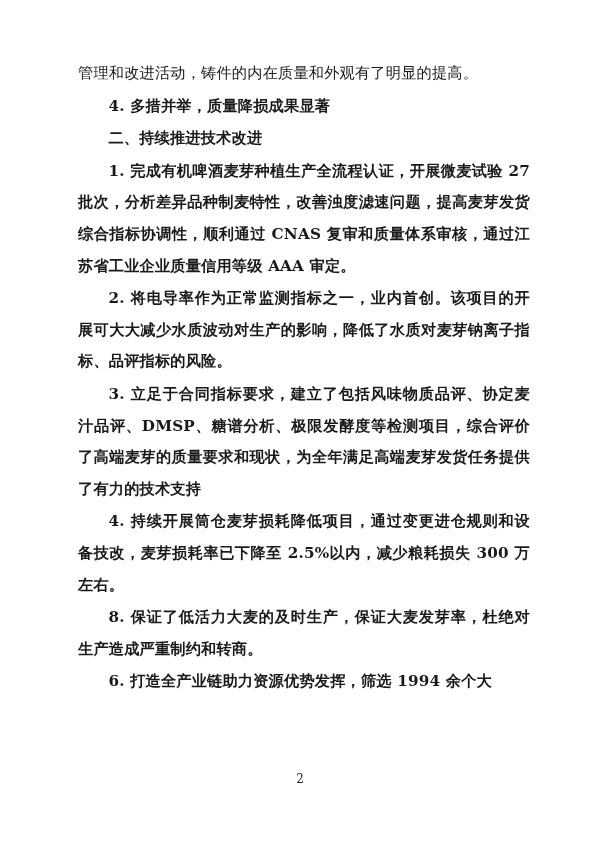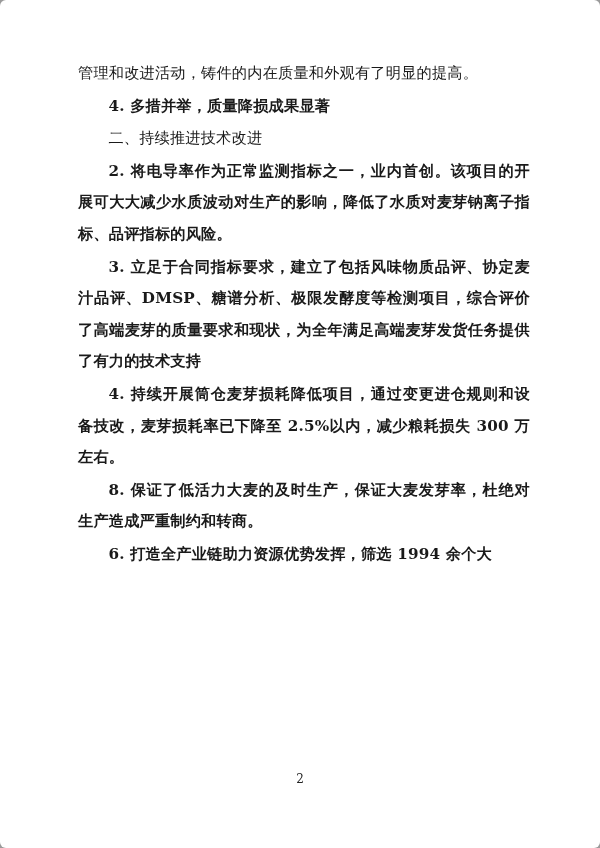--- a/index.html
+++ b/index.html
@@ -9,21 +9,20 @@
   }
   .page {
     position: relative;
     width: 600px;
     height: 848px;
     background: #ffffff;
     box-sizing: border-box;
     overflow: hidden;
     font-family: "DejaVu Serif", "Liberation Serif", serif;
     color: #1a1a1a;
-    border-radius: 6px;
   }
   .content {
     position: absolute;
     left: 78px;
     top: 58px;
     width: 452px;
   }
   p {
     margin: 0 0 1px 0;
     font-size: 15.2px;
@@ -31,41 +30,42 @@
     text-align: justify;
     text-justify: inter-ideograph;
     letter-spacing: 0.2px;
   }
   p.indent {
     text-indent: 2em;
     font-weight: bold;
   }
   p.heading {
     text-indent: 2em;
-    font-weight: normal;
+    font-weight: bold;
   }
   .pagenum {
     position: absolute;
     left: 0;
     right: 0;
     top: 772px;
     text-align: center;
     font-size: 12px;
     font-family: "DejaVu Serif", "Liberation Serif", serif;
     color: #222;
   }
 </style>
 </head>
 <body>
 
 <div class="page">
   <div class="content">
     <p class="body">管理和改进活动，铸件的内在质量和外观有了明显的提高。</p>
     <p class="indent">4. 多措并举，质量降损成果显著</p>
     <p class="heading">二、持续推进技术改进</p>
+    <p class="indent">1. 完成有机啤酒麦芽种植生产全流程认证，开展微麦试验 27 批次，分析差异品种制麦特性，改善浊度滤速问题，提高麦芽发货综合指标协调性，顺利通过 CNAS 复审和质量体系审核，通过江苏省工业企业质量信用等级 AAA 审定。</p>
     <p class="indent">2. 将电导率作为正常监测指标之一，业内首创。该项目的开展可大大减少水质波动对生产的影响，降低了水质对麦芽钠离子指标、品评指标的风险。</p>
     <p class="indent">3. 立足于合同指标要求，建立了包括风味物质品评、协定麦汁品评、DMSP、糖谱分析、极限发酵度等检测项目，综合评价了高端麦芽的质量要求和现状，为全年满足高端麦芽发货任务提供了有力的技术支持</p>
     <p class="indent">4. 持续开展筒仓麦芽损耗降低项目，通过变更进仓规则和设备技改，麦芽损耗率已下降至 2.5%以内，减少粮耗损失 300 万左右。</p>
     <p class="indent">8. 保证了低活力大麦的及时生产，保证大麦发芽率，杜绝对生产造成严重制约和转商。</p>
     <p class="indent">6. 打造全产业链助力资源优势发挥，筛选 1994 余个大</p>
   </div>
   <div class="pagenum">2</div>
 </div>
 
 </body></html>

